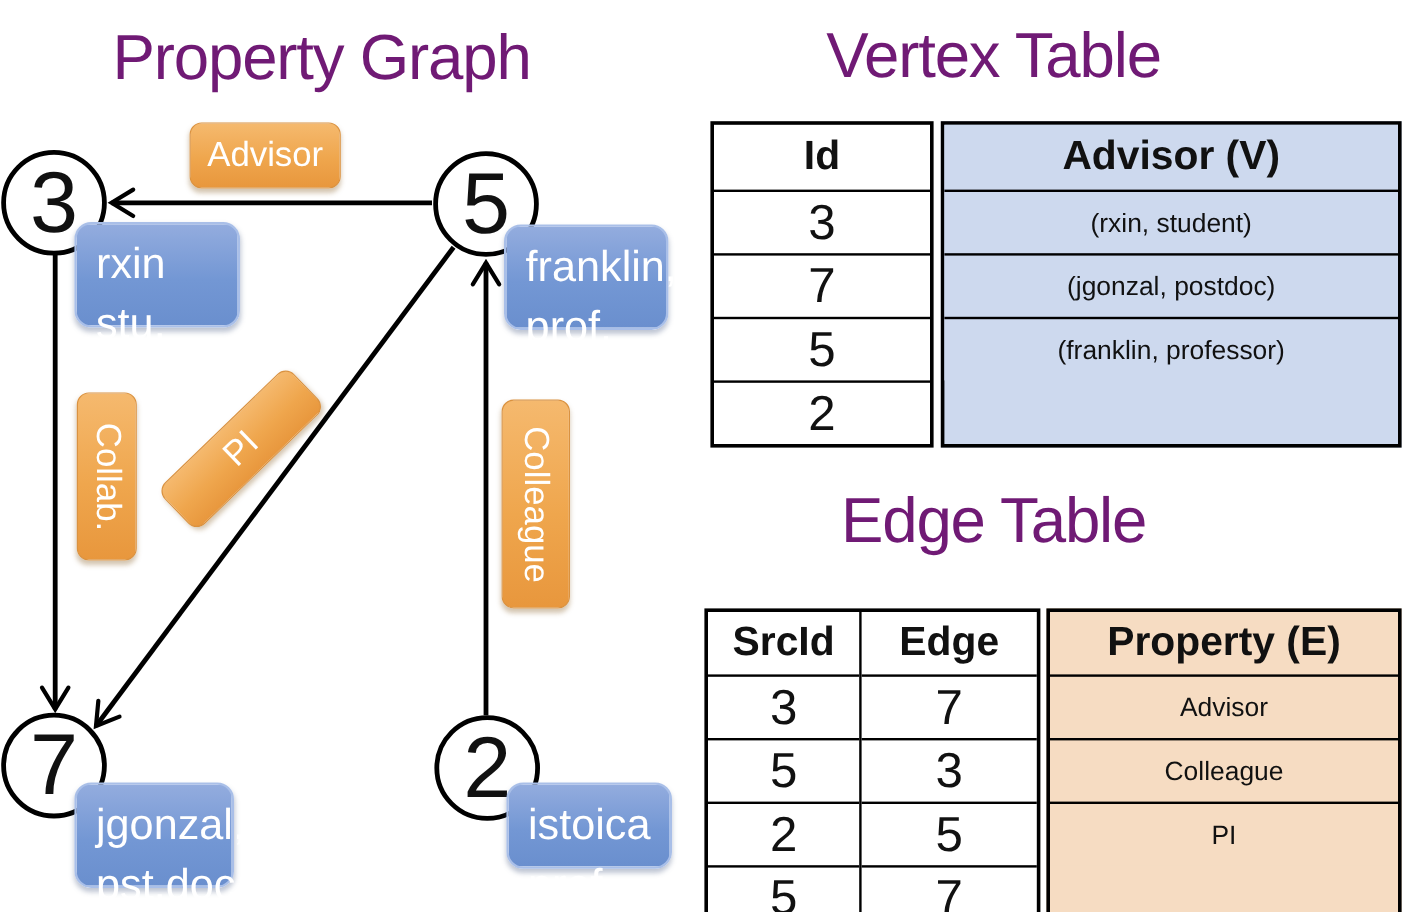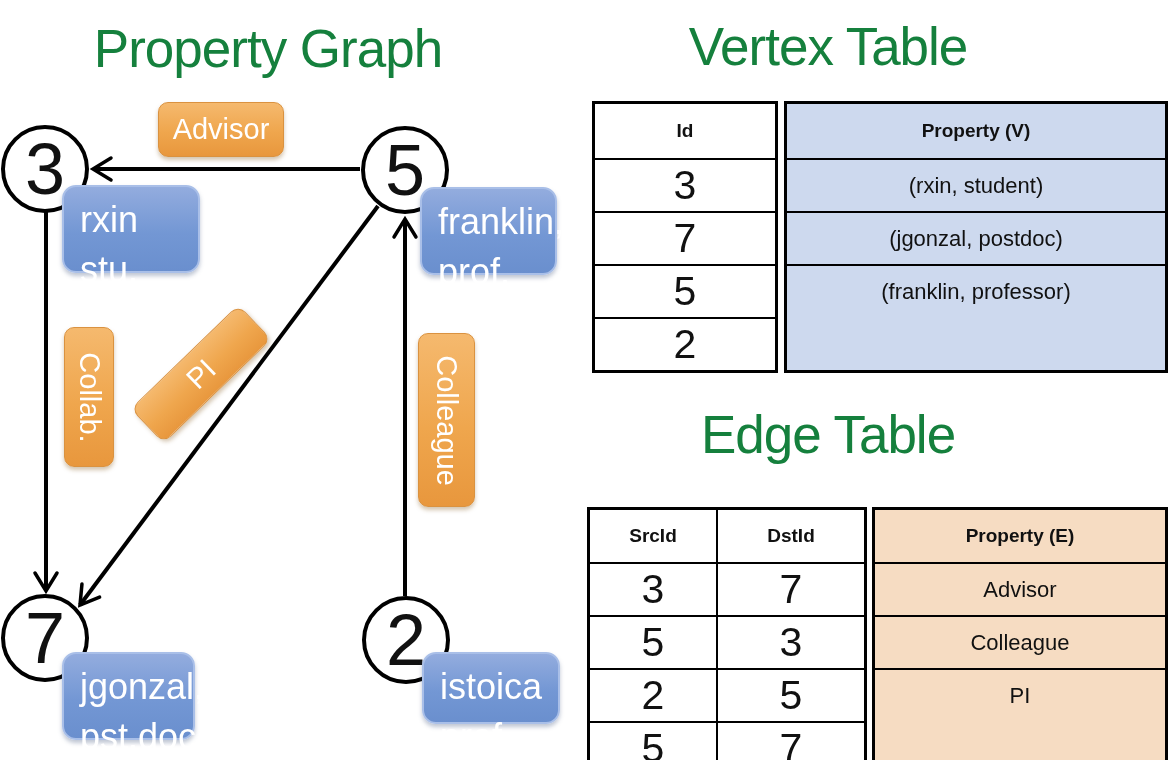--- a/index.html
+++ b/index.html
@@ -13,21 +13,21 @@
   }
   .abs { position:absolute; }
 
   
   .big-title {
     position:absolute;
     text-align:center;
     font-size:53px;
     font-weight:400;
     letter-spacing:-1px;
-    color:#15803d;
+    color:#701a75;
     white-space:nowrap;
   }
 
   
   .edges-svg { position:absolute; left:0; top:0; z-index:1; }
 
   .gnode {
     position:absolute;
     width:88px; height:88px;
     border:4px solid #000;
@@ -74,21 +74,21 @@
   .tbox { border:3px solid #000; background:#fff; }
   .colstack { display:flex; flex-direction:column; }
   .cell {
     display:flex; align-items:center; justify-content:center;
     border-top:2px solid #000;
     font-size:22px;
     text-align:center;
     line-height:1.05;
   }
   .cell:first-child { border-top:none; }
-  .cell.hdr { font-weight:700; font-size:19px; }
+  .cell.hdr { font-weight:700; font-size:34px; }
   .cell.num { font-size:41px; font-weight:300; }
 
   .vt { left:592px; top:101px; width:576px; gap:6px; }
   .vt .cell { height:53px; }
   .vt .cell.hdr { height:54px; }
   .vt-id { width:186px; }
   .vt-prop { flex:1; background:#cdd9ee; }
   .vt-prop .cell { background:#cdd9ee; }
 
   .et { left:587px; top:488px; width:581px; gap:5px;margin-top:19px; }
@@ -171,42 +171,42 @@
 
   <div class="tbl vt">
     <div class="tbox colstack vt-id">
       <div class="cell hdr">Id</div>
       <div class="cell num">3</div>
       <div class="cell num">7</div>
       <div class="cell num">5</div>
       <div class="cell num">2</div>
     </div>
     <div class="tbox colstack vt-prop">
-      <div class="cell hdr">Property (V)</div>
+      <div class="cell hdr">Advisor (V)</div>
       <div class="cell">(rxin, student)</div>
       <div class="cell">(jgonzal, postdoc)</div>
       <div class="cell">(franklin, professor)</div>
     </div>
   </div>
 
   <section class="abs" style="left:560px;top:390px;width:610px;height:100px;">
     <h2 class="big-title" style="left:28px;top:14px;width:480px;">Edge Table</h2>
   </section>
 
   <div class="tbl et">
     <div class="tbox et-left">
       <div class="colstack et-src">
         <div class="cell hdr">SrcId</div>
         <div class="cell num">3</div>
         <div class="cell num">5</div>
         <div class="cell num">2</div>
         <div class="cell num">5</div>
       </div>
       <div class="colstack et-dst">
-        <div class="cell hdr">DstId</div>
+        <div class="cell hdr">Edge</div>
         <div class="cell num">7</div>
         <div class="cell num">3</div>
         <div class="cell num">5</div>
         <div class="cell num">7</div>
       </div>
     </div>
     <div class="tbox colstack et-prop">
       <div class="cell hdr">Property (E)</div>
       <div class="cell">Advisor</div>
       <div class="cell">Colleague</div>

